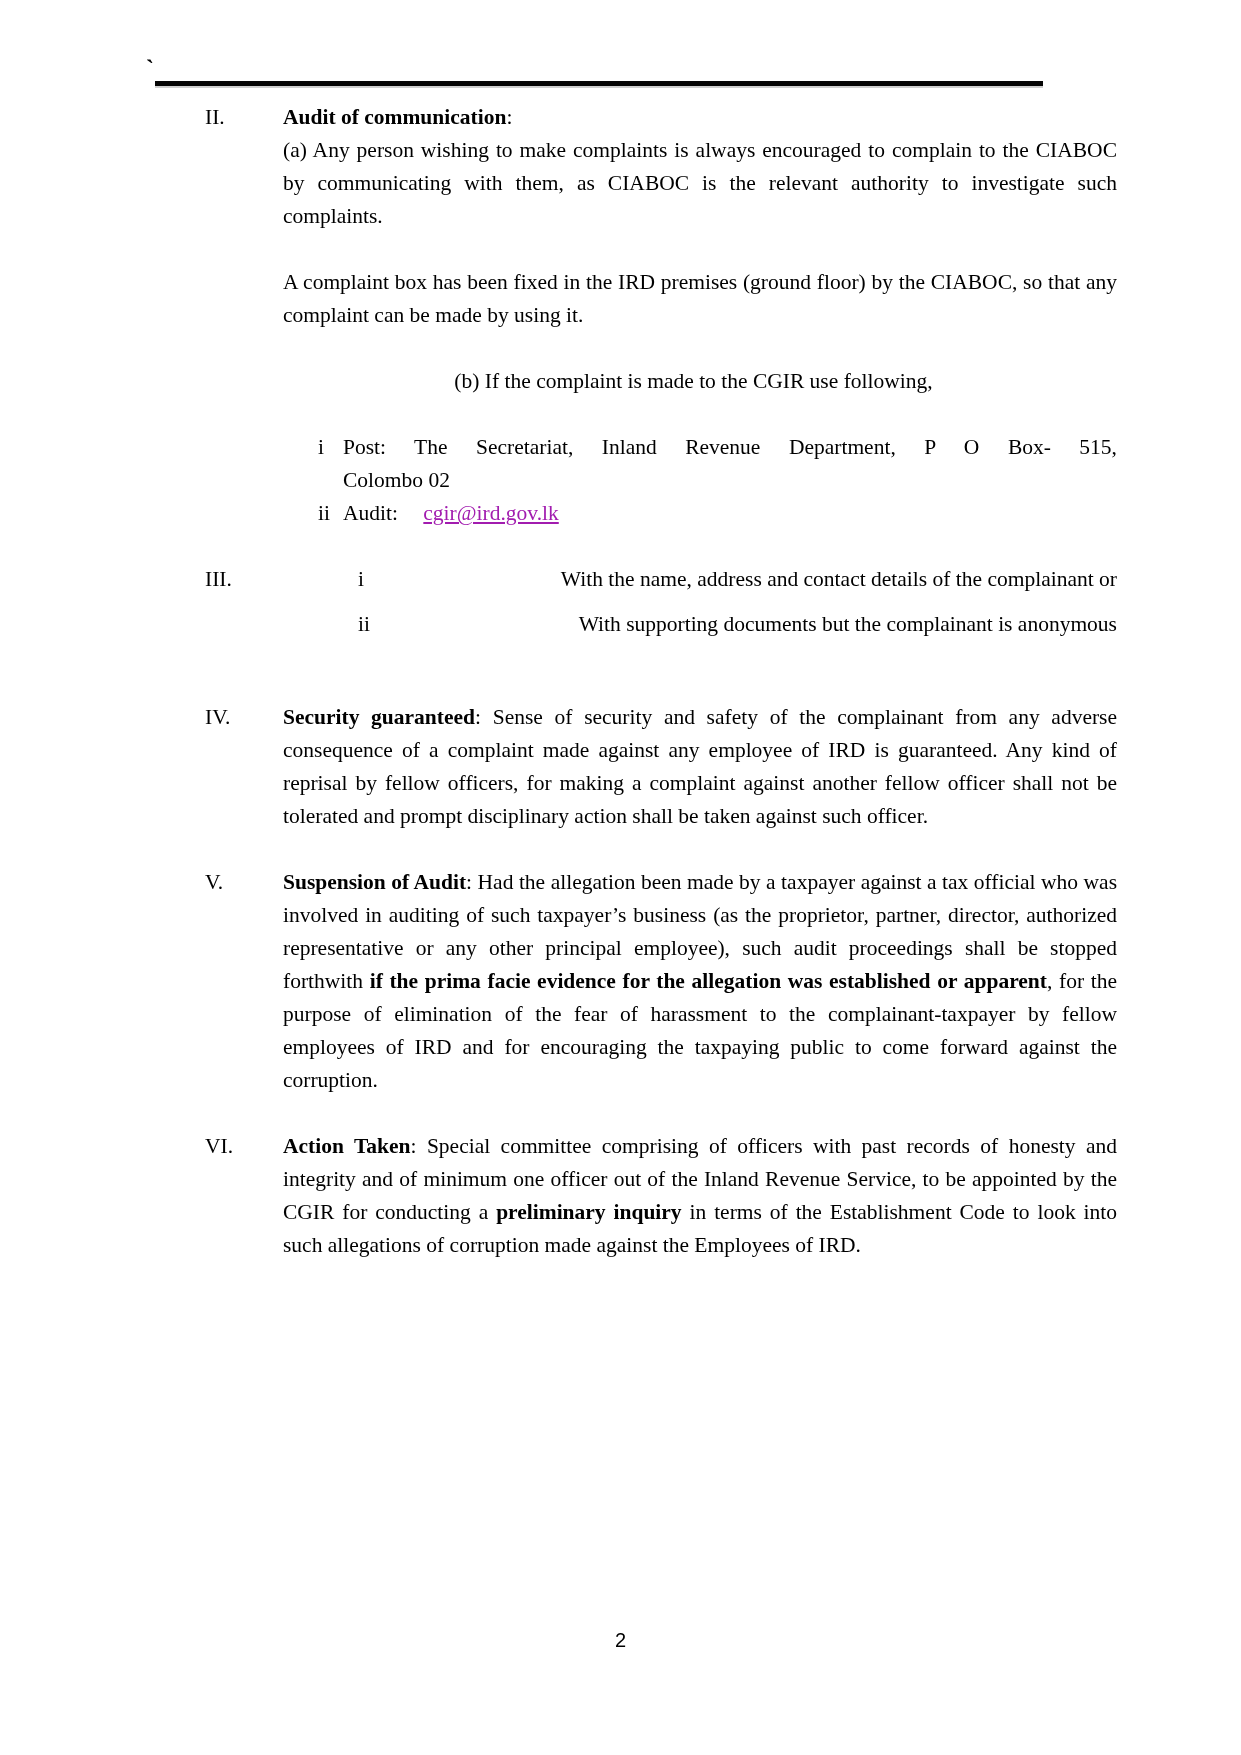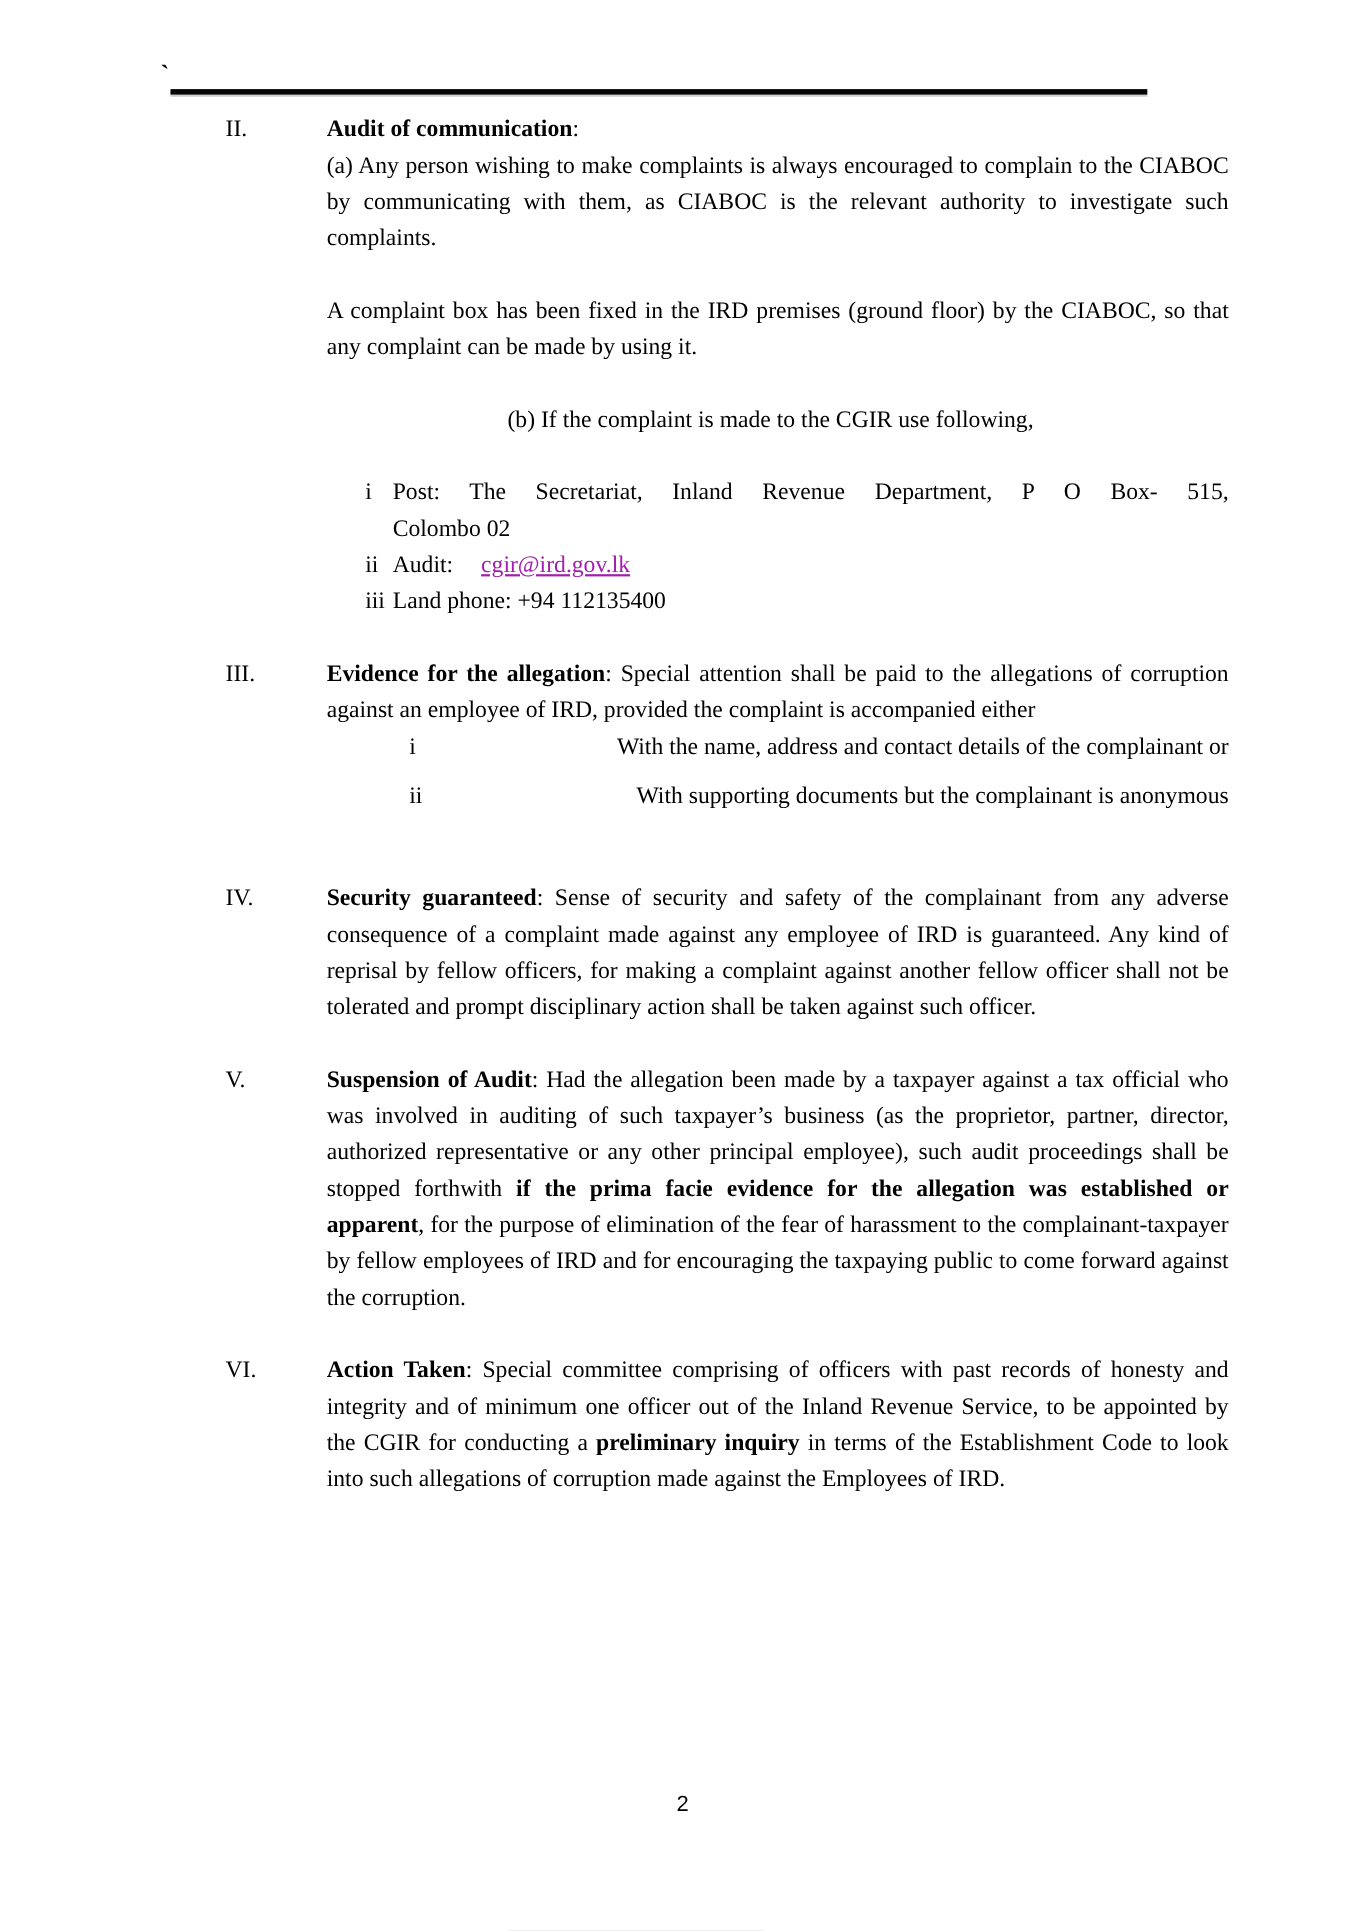--- a/index.html
+++ b/index.html
@@ -39,21 +39,20 @@
   }
   .doc-body {
     position: absolute;
     left: 205px;
     top: 101px;
     width: 912px;
   }
   .sec {
     display: flex;
     align-items: flex-start;
-    gap: 14px;
   }
   .num {
     flex: 0 0 78px;
     width: 78px;
   }
   .content {
     flex: 1 1 auto;
     width: 834px;
     max-width: 834px;
   }
@@ -135,32 +134,27 @@
             <span class="cmark">i</span>
             <span class="ctext">
               <span class="jline">Post: The Secretariat, Inland Revenue Department, P O Box- 515,</span>
               <span>Colombo 02</span>
             </span>
           </div>
           <div class="citem">
             <span class="cmark">ii</span>
             <span class="ctext"><span>Audit: </span><a class="doc-link" href="#" style="color: #a21caf; margin-left: 20px;">cgir@ird.gov.lk</a></span>
           </div>
-          <div class="citem">
-            <span class="cmark">iii</span>
-            <span class="ctext">Land phone: +94 112135400</span>
-          </div>
         </div>
       </div>
     </section>
 
     <section class="sec mt-blank">
       <div class="num">III.</div>
       <div class="content">
-        <p class="para" style="margin-bottom:0"><span style="font-weight: bold;">Evidence for the allegation</span><span>: Special attention shall be paid to the allegations of corruption against an employee of IRD, provided the complaint is accompanied either</span></p>
         <div class="subitem">
           <span class="smark">i</span>
           <span class="stext">With the name, address and contact details of the complainant or</span>
         </div>
         <div class="subitem gap-small">
           <span class="smark">ii</span>
           <span class="stext">With supporting documents but the complainant is anonymous</span>
         </div>
       </div>
     </section>

